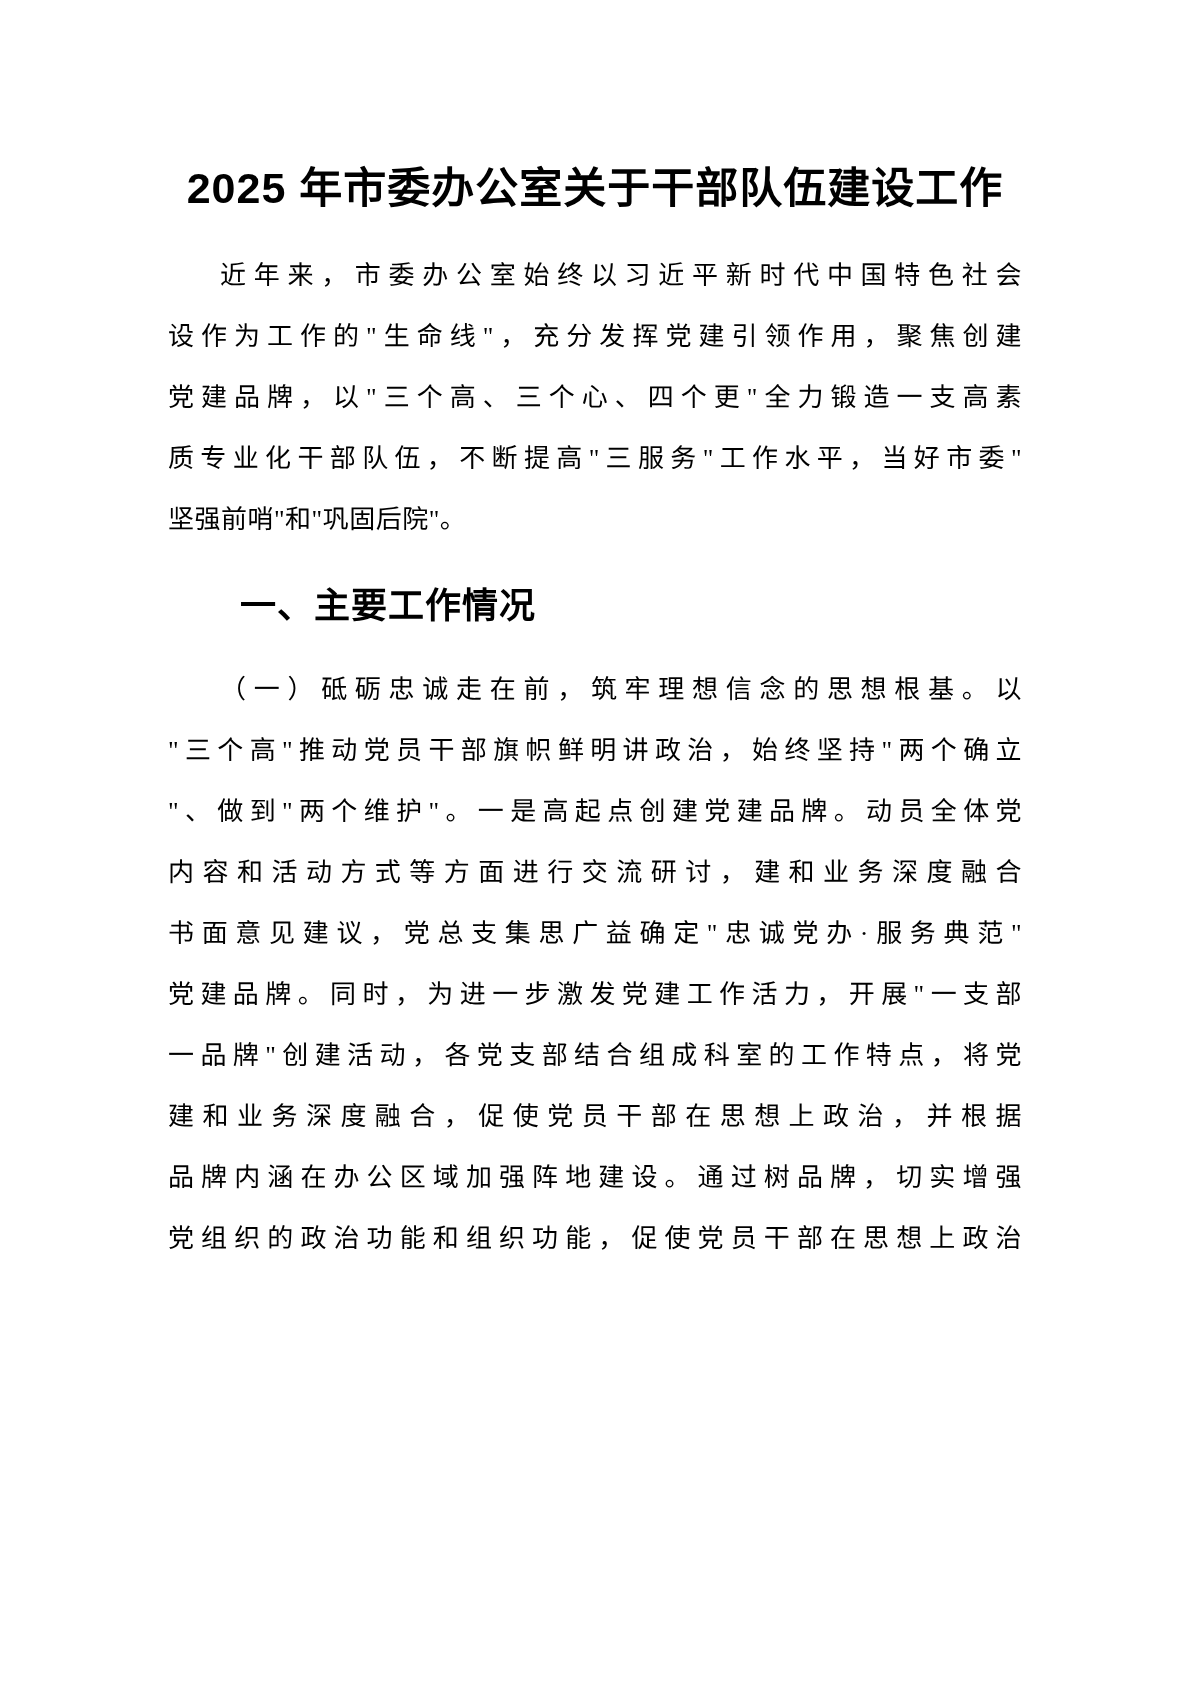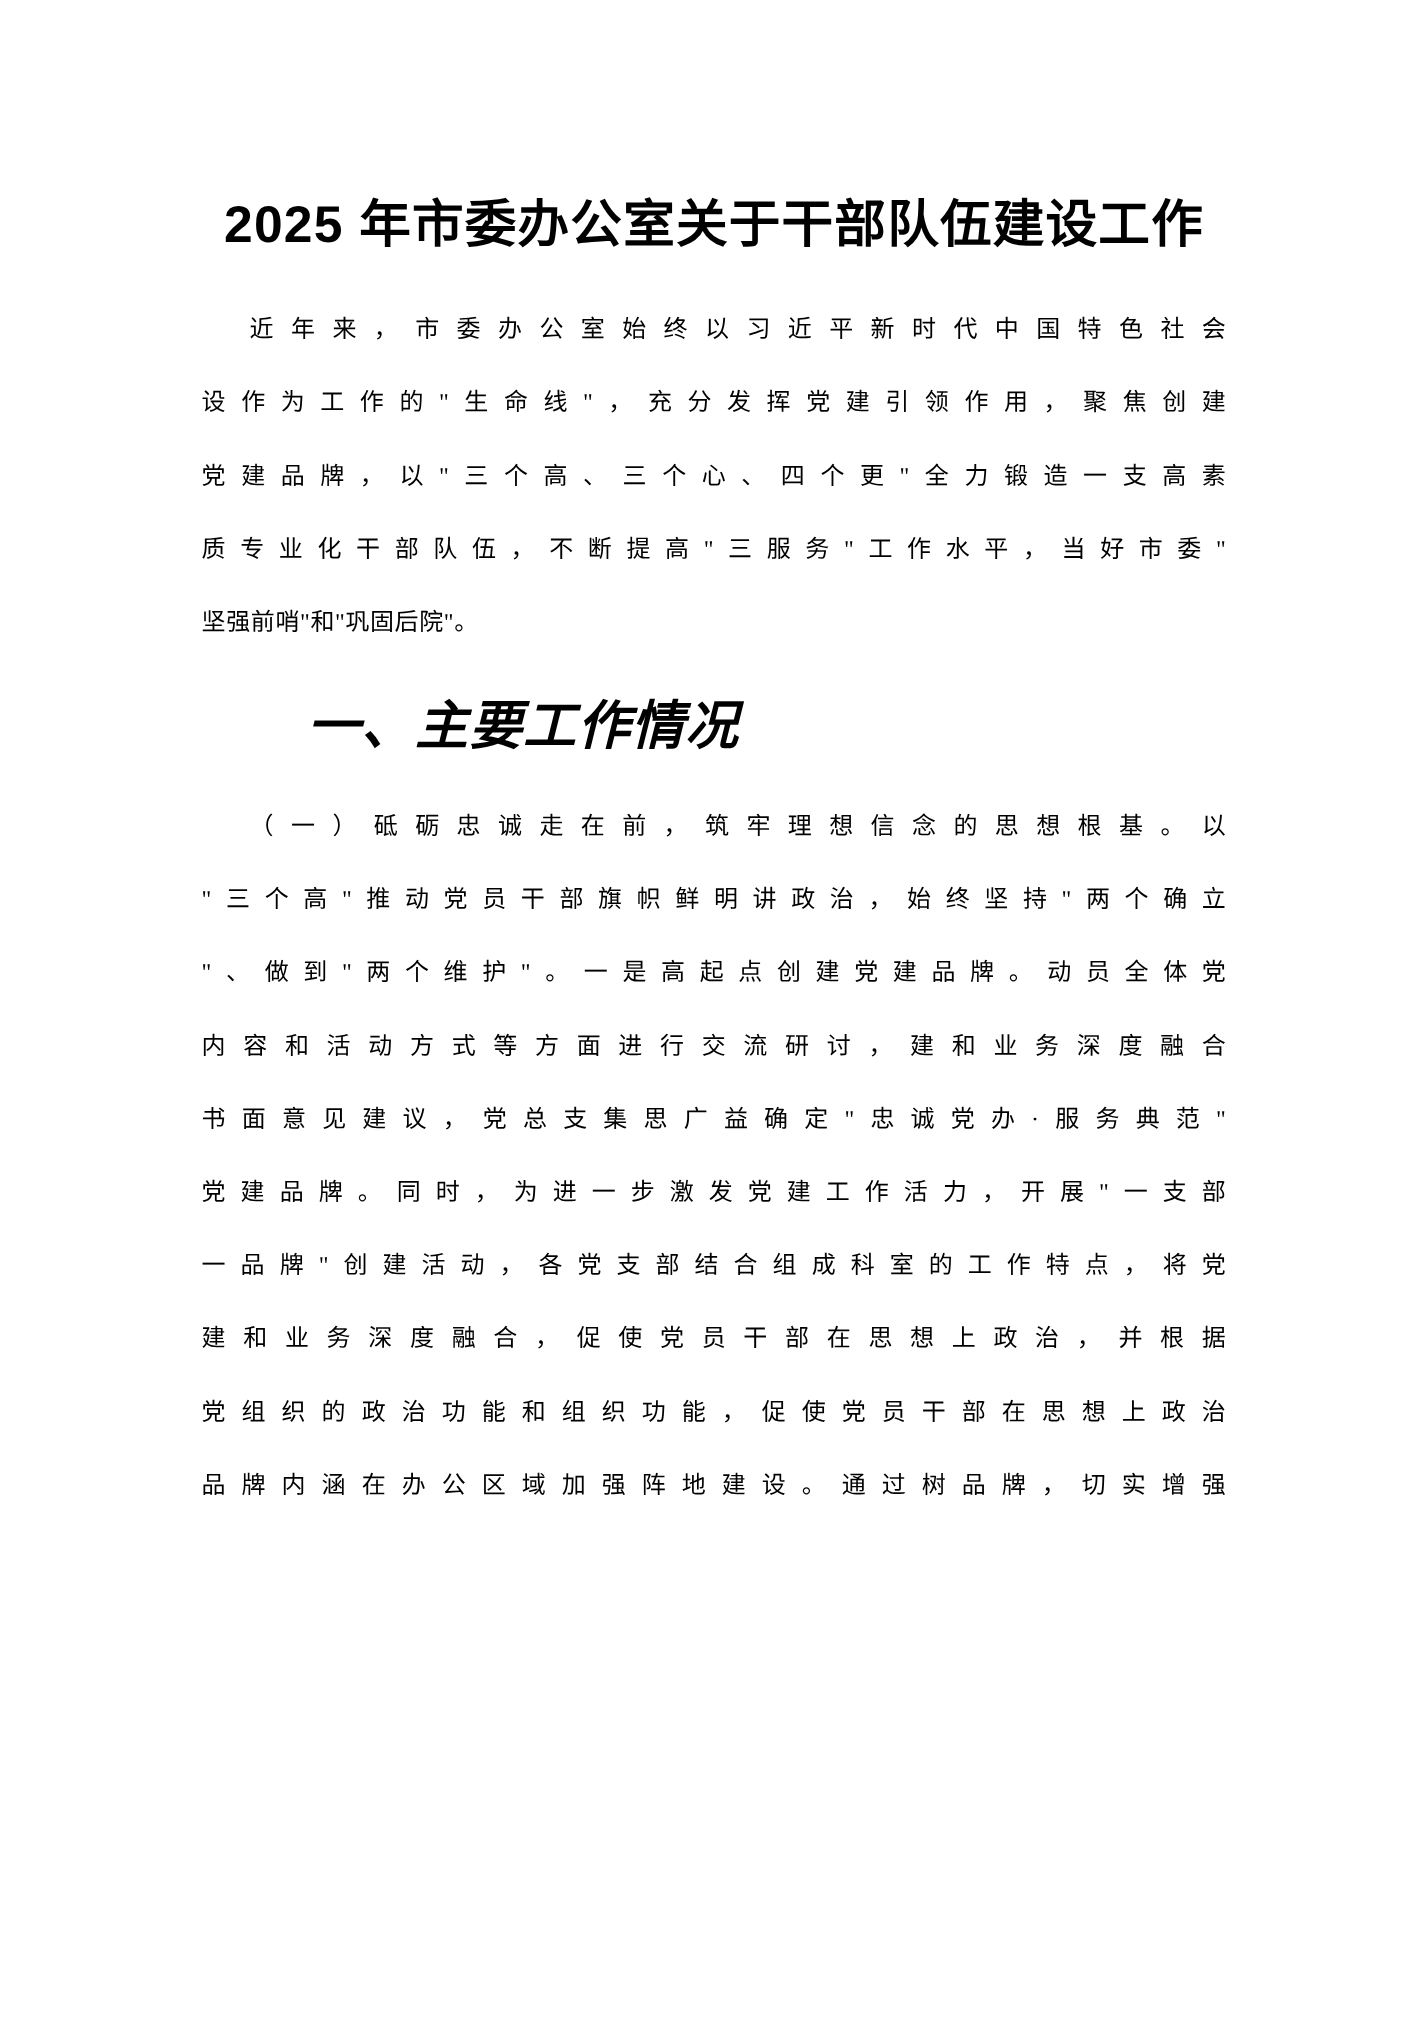--- a/index.html
+++ b/index.html
@@ -36,46 +36,45 @@
     letter-spacing:1px;
   }
   .title-line{
     height:97px;
     overflow:hidden;
   }
   
   .para{display:block;}
   .para-1{margin-top:8px;}
   .body-line{
-    font-size:20px;
+    font-size:26px;
     line-height:61px;
     height:61px;
     overflow:hidden;
     text-align:justify;
     text-align-last:justify;
     text-justify:inter-character;
     letter-spacing:0.5px;
   }
   .body-line.no-fill{
     text-align-last:left;
   }
   .body-line.indent{
     text-indent:2em;
   }
   
   .section-heading{
     margin-top:25px;
     font-family:"Liberation Sans","DejaVu Sans",sans-serif;
     font-weight:700;
-    font-size:44px;
+    font-size:36px;
     line-height:61px;
     height:61px;
     text-indent:2em;
     letter-spacing:1px;
-    font-style:italic;
   }
   .para-2{margin-top:23px;}
 </style>
 </head>
 <body>
 
 <div class="page">
   <div class="content">
 
     <h1 class="doc-title">
@@ -94,18 +93,18 @@
 
     <div class="para para-2">
       <div class="body-line indent">（一）砥砺忠诚走在前，筑牢理想信念的思想根基。以</div>
         <div class="body-line">"三个高"推动党员干部旗帜鲜明讲政治，始终坚持"两个确立</div>
         <div class="body-line">"、做到"两个维护"。一是高起点创建党建品牌。动员全体党</div>
         <div class="body-line">内容和活动方式等方面进行交流研讨，建和业务深度融合</div>
         <div class="body-line">书面意见建议，党总支集思广益确定"忠诚党办·服务典范"</div>
         <div class="body-line">党建品牌。同时，为进一步激发党建工作活力，开展"一支部</div>
         <div class="body-line">一品牌"创建活动，各党支部结合组成科室的工作特点，将党</div>
         <div class="body-line">建和业务深度融合，促使党员干部在思想上政治，并根据</div>
+        <div class="body-line">品牌内涵在办公区域加强阵地建设。通过树品牌，切实增强</div>
         <div class="body-line">党组织的政治功能和组织功能，促使党员干部在思想上政治</div>
-        <div class="body-line">品牌内涵在办公区域加强阵地建设。通过树品牌，切实增强</div>
     </div>
 
   </div>
 </div>
 
 </body></html>

